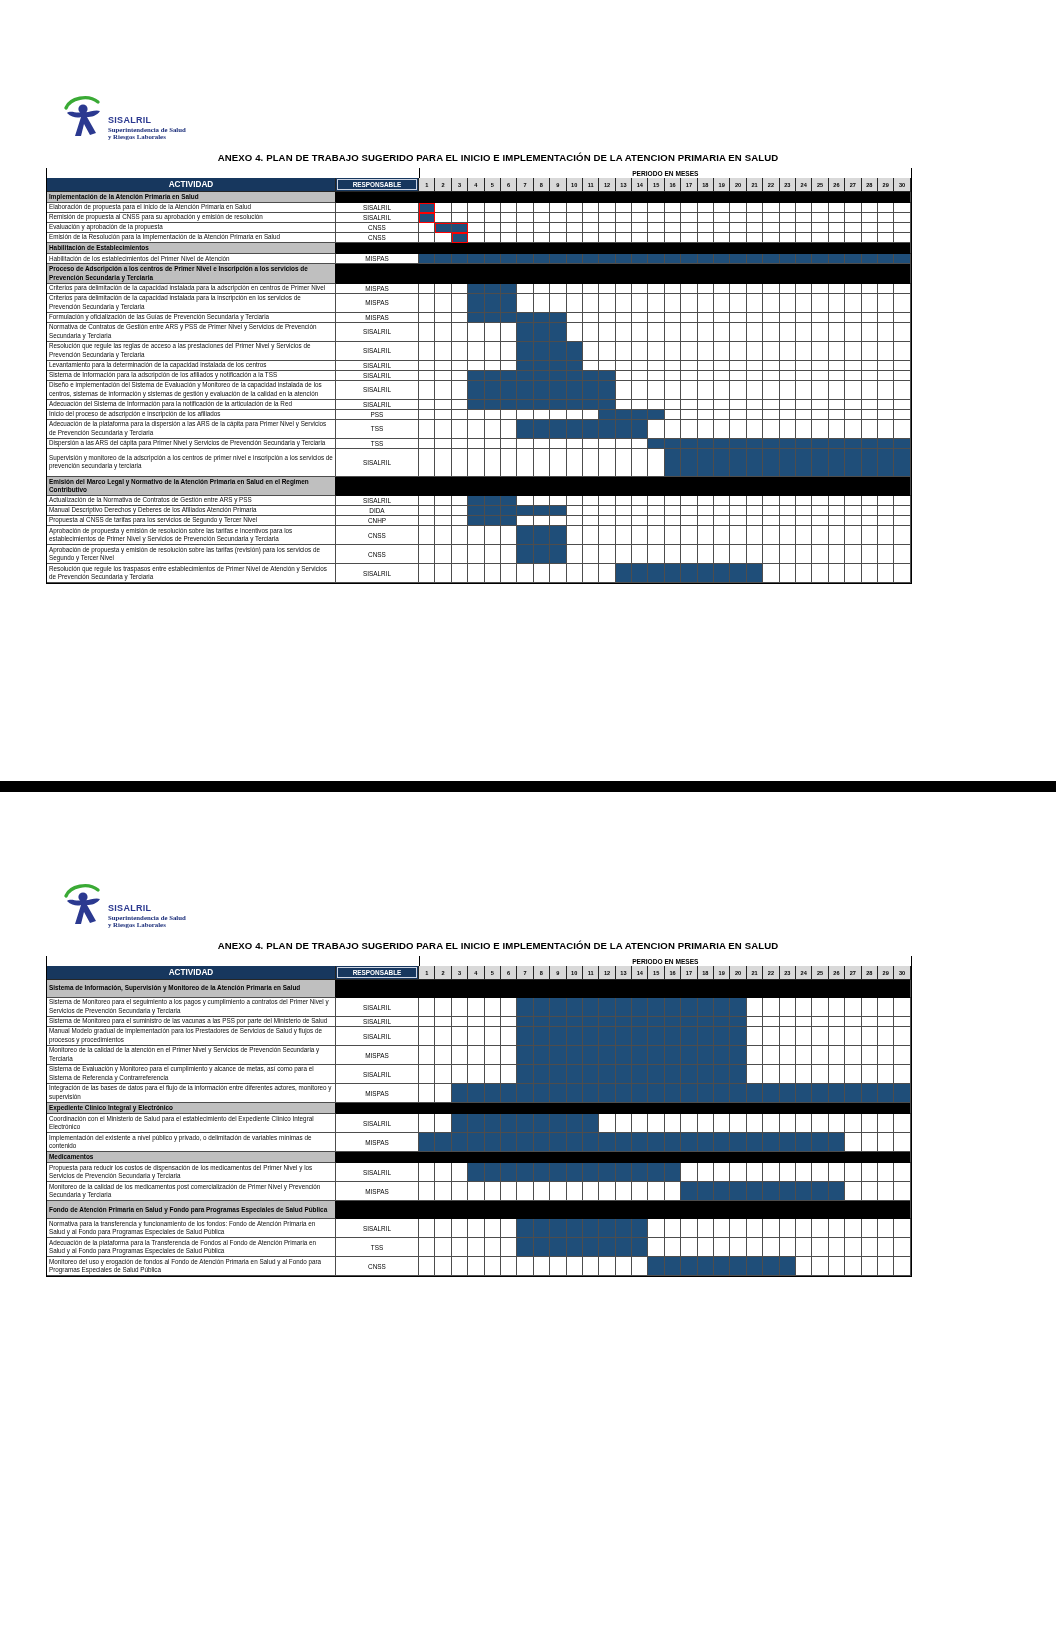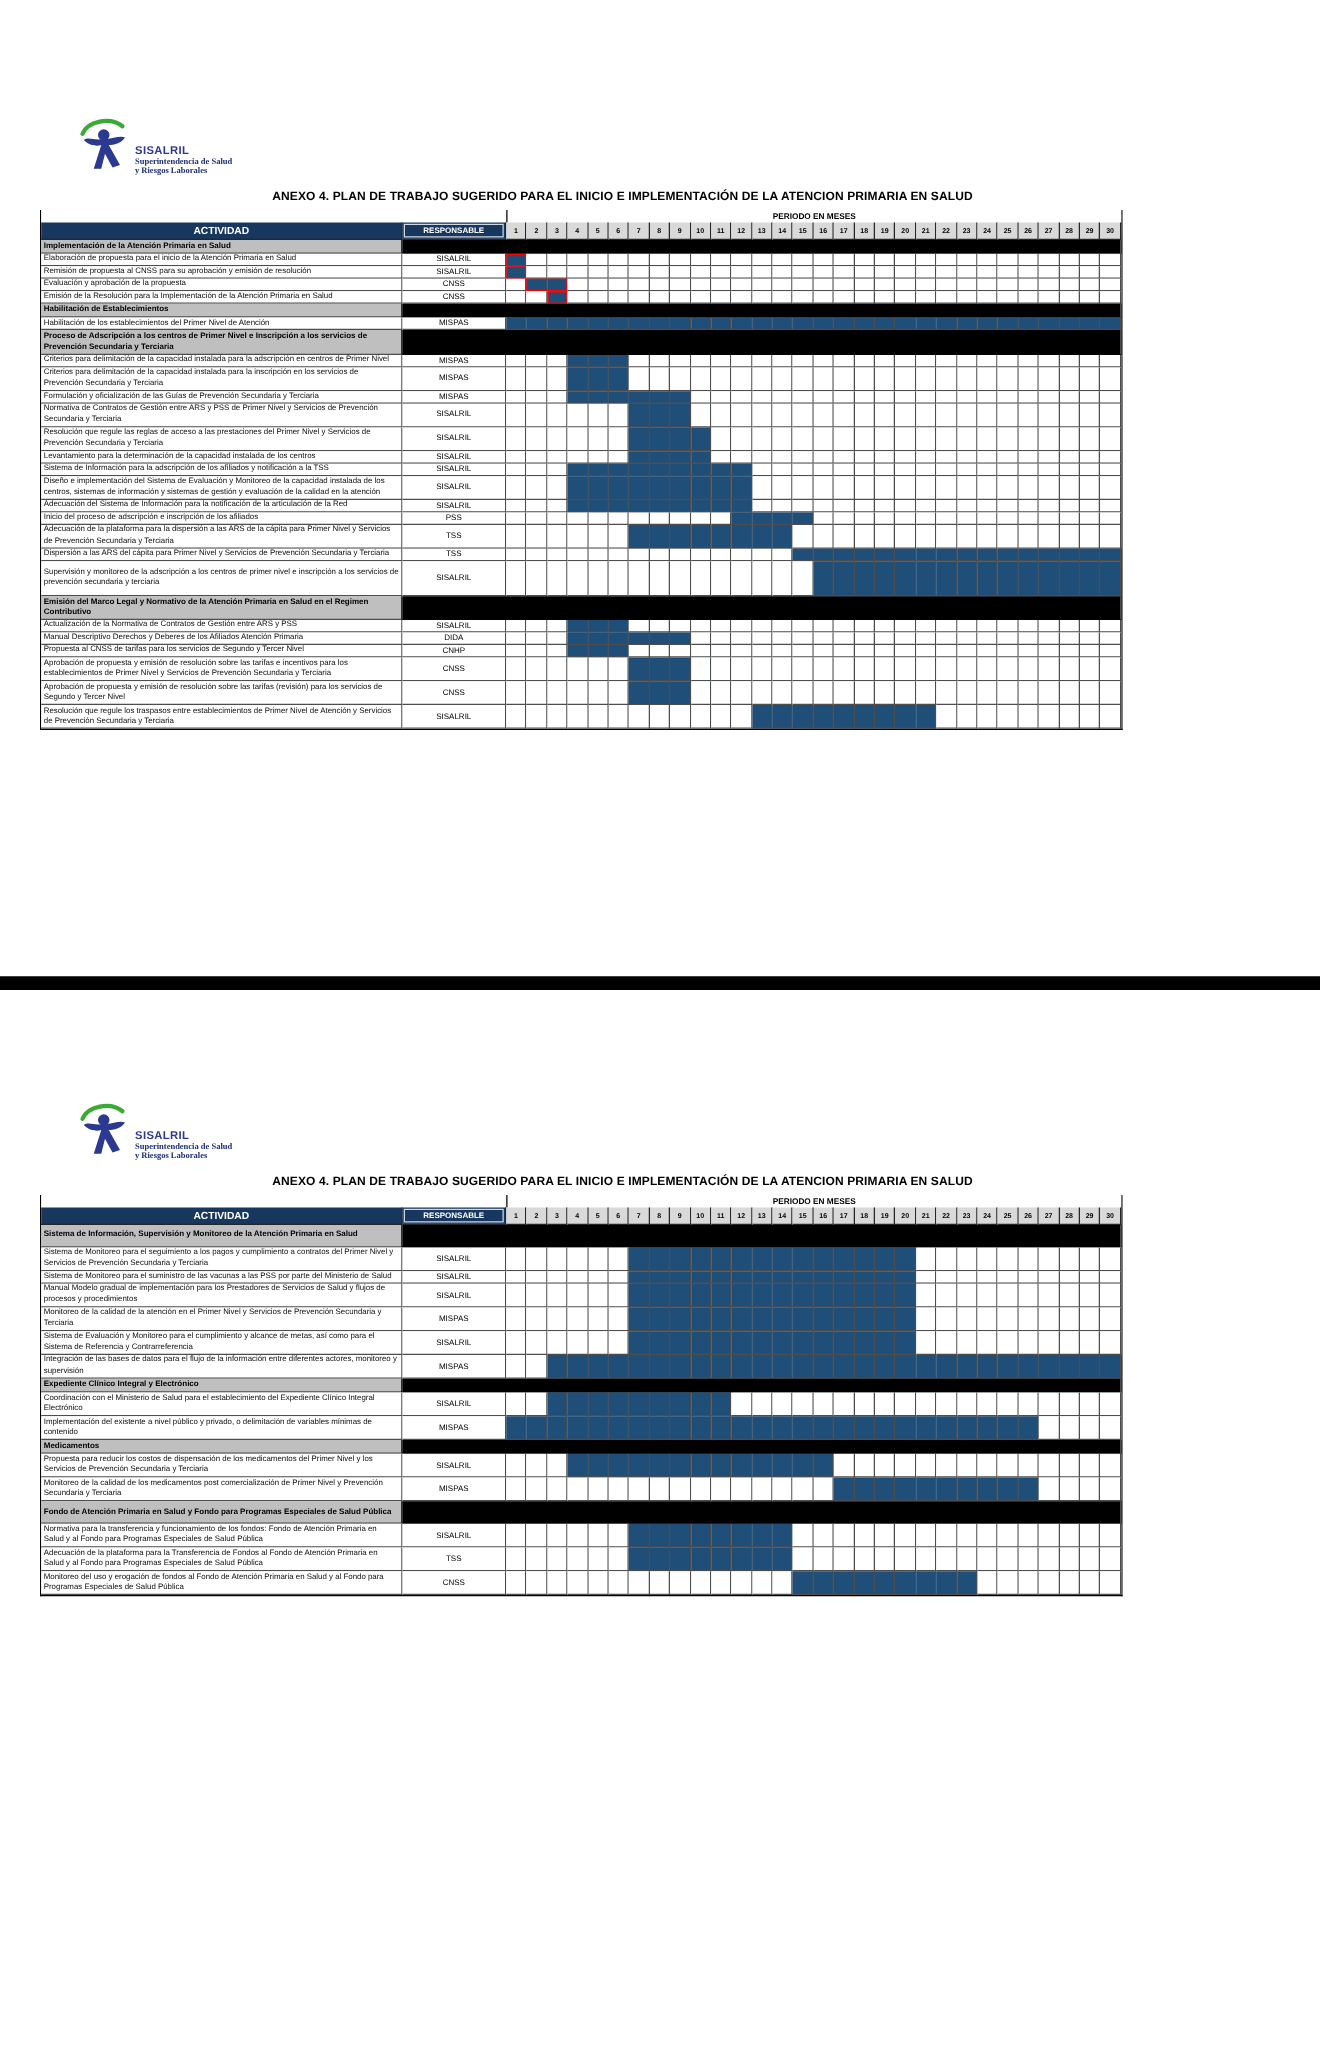--- a/index.html
+++ b/index.html
@@ -16,21 +16,21 @@
   .logo{display:flex;align-items:flex-end;margin-left:62px;height:44px;}
   .logo-text{margin-left:2px;line-height:1.05;padding-bottom:2px;}
   .logo-name{font-weight:bold;color:#2b3990;font-size:9px;letter-spacing:.3px;}
   .logo-sub{font-family:"Liberation Serif",serif;font-weight:bold;color:#1b2e7a;font-size:6.8px;}
 
   
   .doc-title{width:864px;margin:10px 0 5px 66px;text-align:center;
     font-weight:bold;font-size:9.6px;color:#000;letter-spacing:.1px;}
 
   
-  .gantt{width:864px;margin-left:32px;border:1px solid #000;border-top:none;}
+  .gantt{width:864px;margin-left:46px;border:1px solid #000;border-top:none;}
   .grow{display:grid;grid-template-columns:289px 83px repeat(30,16.4px);}
   .c{border-right:1px solid #4d4d4d;border-bottom:1px solid #4d4d4d;box-sizing:border-box;}
   
   .periodo .pblank{border:none;background:#fff;}
   .periodo .plabel{border:none;border-left:1px solid #000;background:#fff;
      text-align:center;font-weight:bold;font-size:6.6px;padding:2px 0 1px 0;color:#000;}
   
   .hdr-act{background:#17375e;color:#fff;font-weight:bold;font-size:8.2px;
      display:flex;align-items:center;justify-content:center;border-right:1px solid #000;border-bottom:1px solid #000;}
   .hdr-resp{background:#17375e;color:#fff;font-weight:bold;font-size:6.4px;

